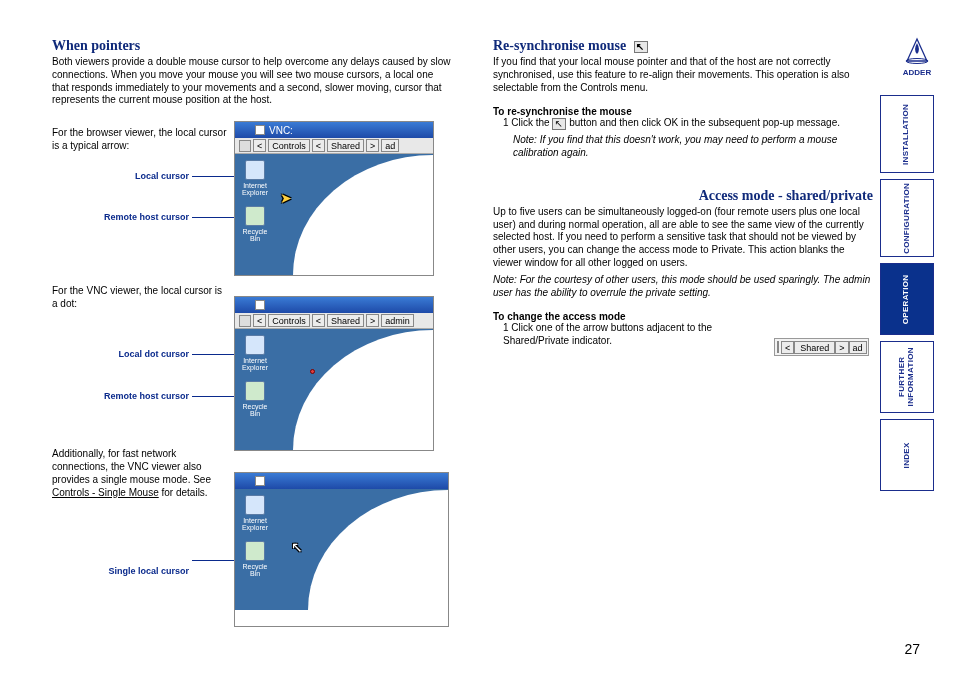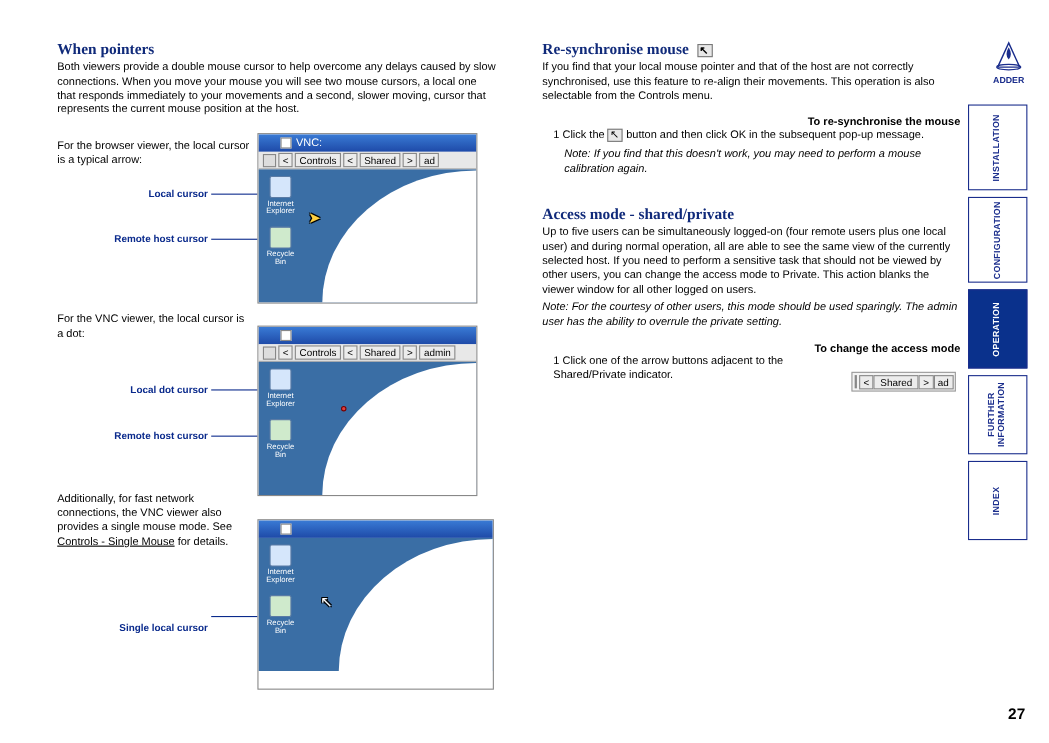--- a/index.html
+++ b/index.html
@@ -44,21 +44,20 @@
     color: #000;
   }
   .note {
     font-style: italic;
     margin-top: 4px;
   }
   .subhead {
     font-weight: bold;
     font-size: 10px;
     margin-top: 12px;
-    text-align: right;
   }
   .annot {
     position: absolute;
     font-size: 9px;
     font-weight: bold;
     color: #0a2a8c;
     text-align: right;
   }
   .leader {
     position: absolute;
@@ -182,24 +181,24 @@
     right: 22px;
     top: 36px;
     text-align: center;
     font-size: 8px;
     font-weight: bold;
     color: #1a2d8c;
   }
   .logo svg { display:block; margin:0 auto 2px; }
   .pagenum {
     position: absolute;
-    right: 22px;
+    right: 34px;
     bottom: 18px;
     font-size: 14px;
-    font-weight: bold;
+    font-weight: normal;
     color: #000;
   }
   .link-text { text-decoration: underline; text-align: right; }
   .inline-icon {
     display:inline-block;
     width:14px;height:12px;
     border:1px solid #777;
     background:#e8e8e8;
     vertical-align:middle;
     position:relative;
@@ -305,21 +304,21 @@
       <span>Re-synchronise mouse</span>
       <span class="inline-icon" style="margin-left:4px;"></span>
     </div>
     <div class="body-text">If you find that your local mouse pointer and that of the host are not correctly synchronised, use this feature to re-align their movements. This operation is also selectable from the Controls menu.</div>
     <div class="subhead">To re-synchronise the mouse</div>
     <div class="body-text" style="padding-left:10px;">
       <span>1  Click the </span><span class="inline-icon"></span><span> button and then click OK in the subsequent pop-up message.</span>
     </div>
     <div class="body-text note" style="padding-left:20px;">Note: If you find that this doesn't work, you may need to perform a mouse calibration again.</div>
 
-    <div class="h-blue" style="margin-top:28px;">Access mode - shared/private</div>
+    <div class="h-blue" style="margin-top:28px;text-align:right;">Access mode - shared/private</div>
     <div class="body-text">Up to five users can be simultaneously logged-on (four remote users plus one local user) and during normal operation, all are able to see the same view of the currently selected host. If you need to perform a sensitive task that should not be viewed by other users, you can change the access mode to Private. This action blanks the viewer window for all other logged on users.</div>
     <div class="body-text note">Note: For the courtesy of other users, this mode should be used sparingly. The admin user has the ability to overrule the private setting.</div>
     <div class="subhead">To change the access mode</div>
     <div class="body-text" style="padding-left:10px; width:270px;">1  Click one of the arrow buttons adjacent to the Shared/Private indicator.</div>
   </div>
 
   <div class="shared-strip" style="left:722px; top:300px; width:95px;">
     <span style="width:12px;height:12px;border:1px solid #888;background:#ddd;margin-right:2px;"></span>
     <span class="btn3d">&lt;</span>
     <span class="btn3d" style="padding:0 5px;">Shared</span>

